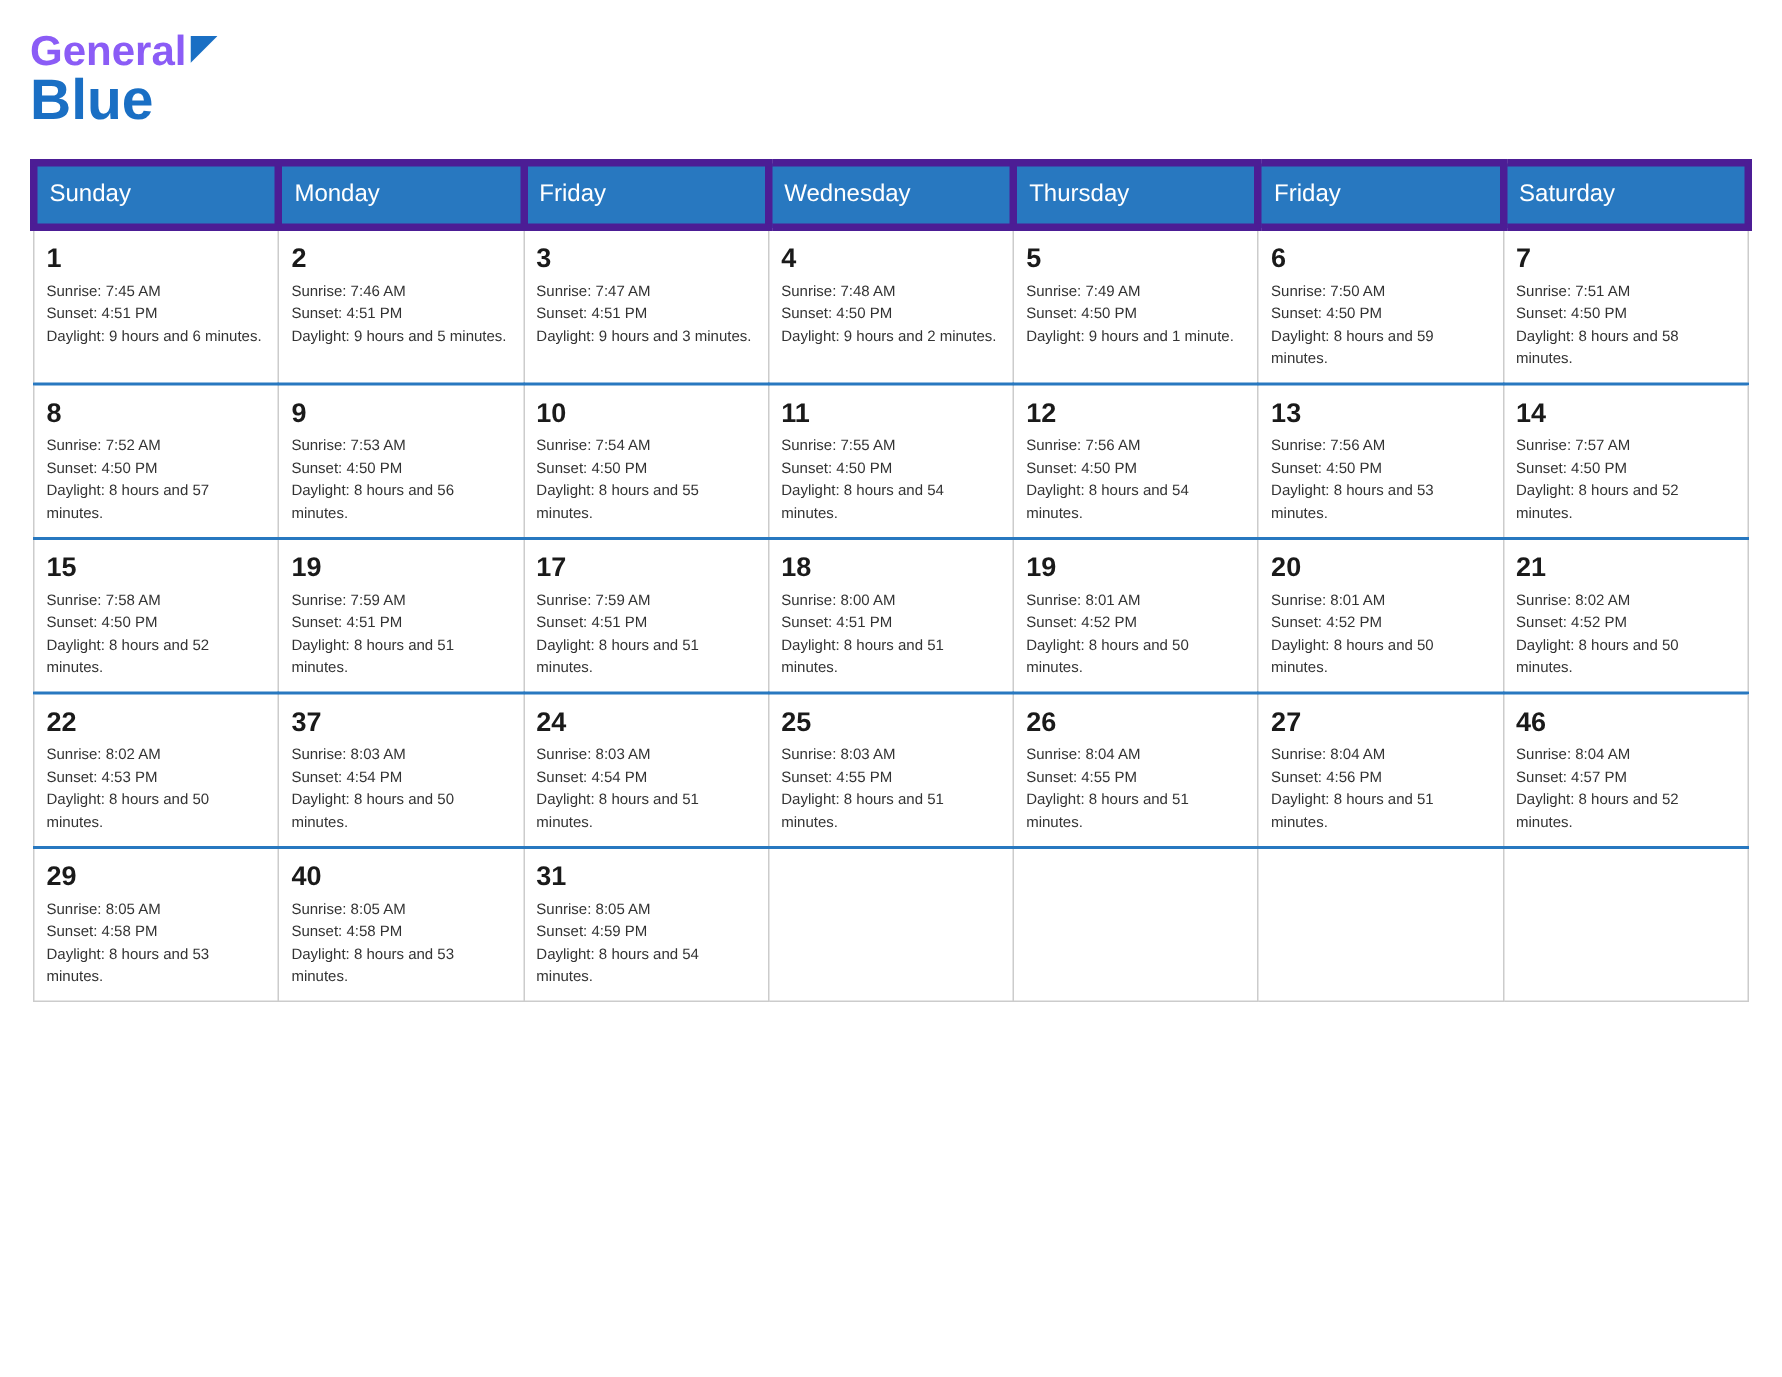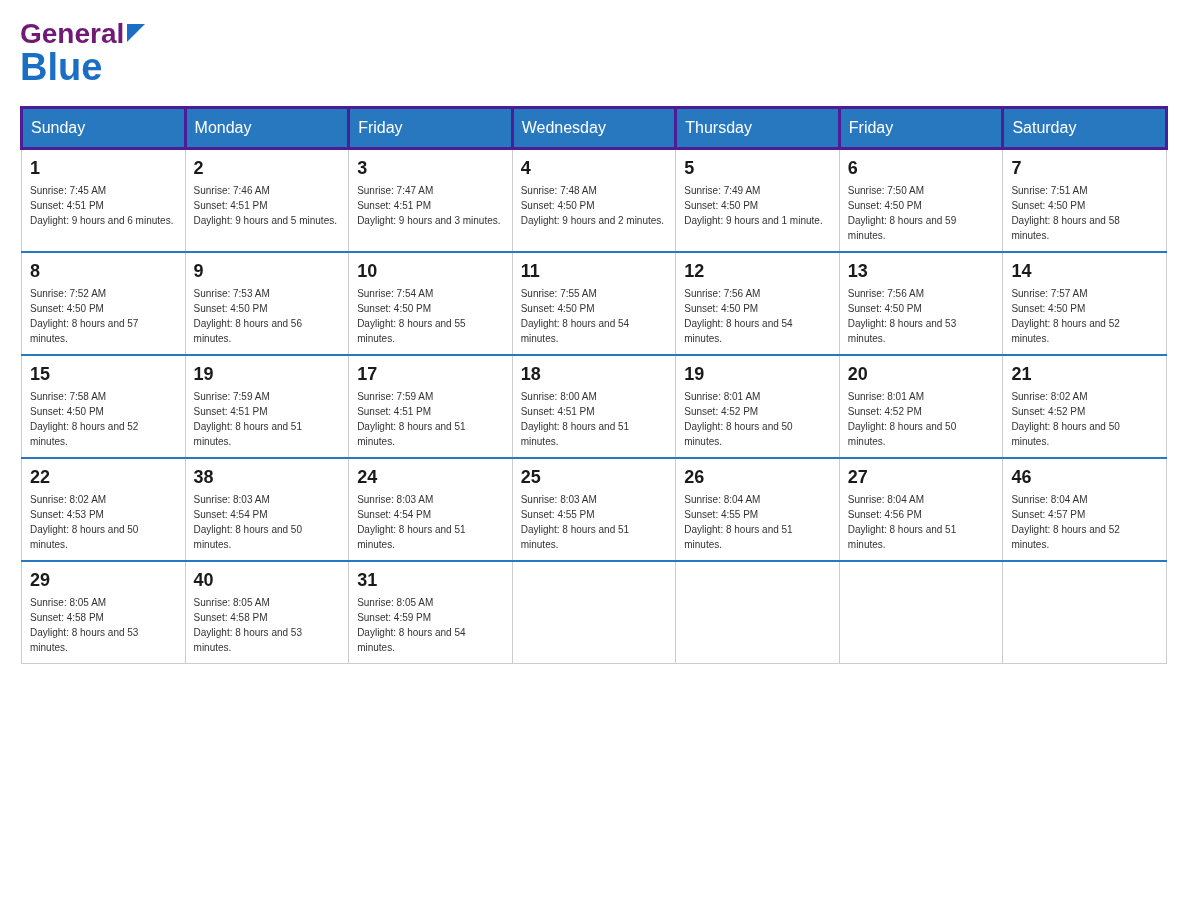--- a/index.html
+++ b/index.html
@@ -17,21 +17,21 @@
       margin-bottom: 20px;
     }
     .logo {
       display: flex;
       flex-direction: column;
       align-items: flex-start;
     }
     .logo-general {
       font-size: 28px;
       font-weight: bold;
-      color: #701a75;
+      color: #8b5cf6;
       line-height: 1;
     }
     .logo-blue {
       font-size: 38px;
       font-weight: bold;
       color: #1a6fc4;
       line-height: 1;
     }
     .title-section {
       text-align: right;
@@ -52,21 +52,21 @@
       border-collapse: collapse;
       border: 1px solid #ccc;
     }
     .calendar th {
       background-color: #2878c0;
       color: white;
       padding: 10px 8px;
       text-align: left;
       font-size: 16px;
       font-weight: normal;
-      border: 3px solid #4c1d95;
+      border: 5px solid #4c1d95;
     }
     .calendar td {
       vertical-align: top;
       padding: 8px;
       border: 1px solid #ccc;
       width: 14.28%;
       min-height: 100px;
     }
     .day-number {
       font-size: 18px;
@@ -209,21 +209,21 @@
           <div class="day-number">21</div>
           <div class="day-info">Sunrise: 8:02 AM<br>Sunset: 4:52 PM<br>Daylight: 8 hours and 50 minutes.</div>
         </td>
       </tr>
       <tr class="row-divider">
         <td>
           <div class="day-number">22</div>
           <div class="day-info">Sunrise: 8:02 AM<br>Sunset: 4:53 PM<br>Daylight: 8 hours and 50 minutes.</div>
         </td>
         <td>
-          <div class="day-number">38</div>
+          <div class="day-number">37</div>
           <div class="day-info">Sunrise: 8:03 AM<br>Sunset: 4:54 PM<br>Daylight: 8 hours and 50 minutes.</div>
         </td>
         <td>
           <div class="day-number">24</div>
           <div class="day-info">Sunrise: 8:03 AM<br>Sunset: 4:54 PM<br>Daylight: 8 hours and 51 minutes.</div>
         </td>
         <td>
           <div class="day-number">25</div>
           <div class="day-info">Sunrise: 8:03 AM<br>Sunset: 4:55 PM<br>Daylight: 8 hours and 51 minutes.</div>
         </td>

